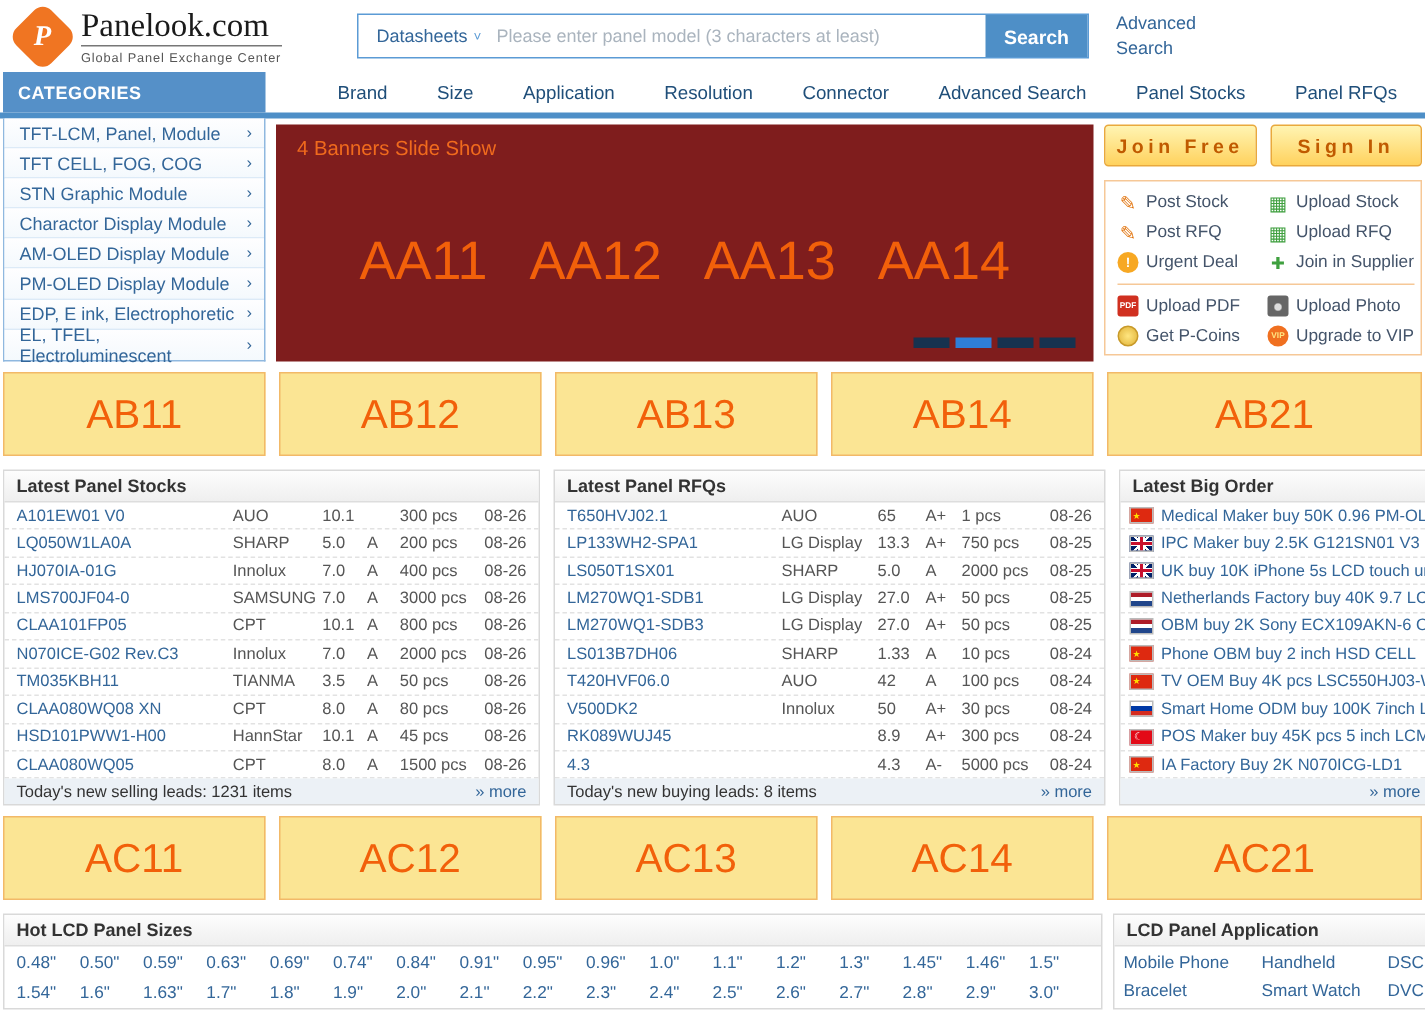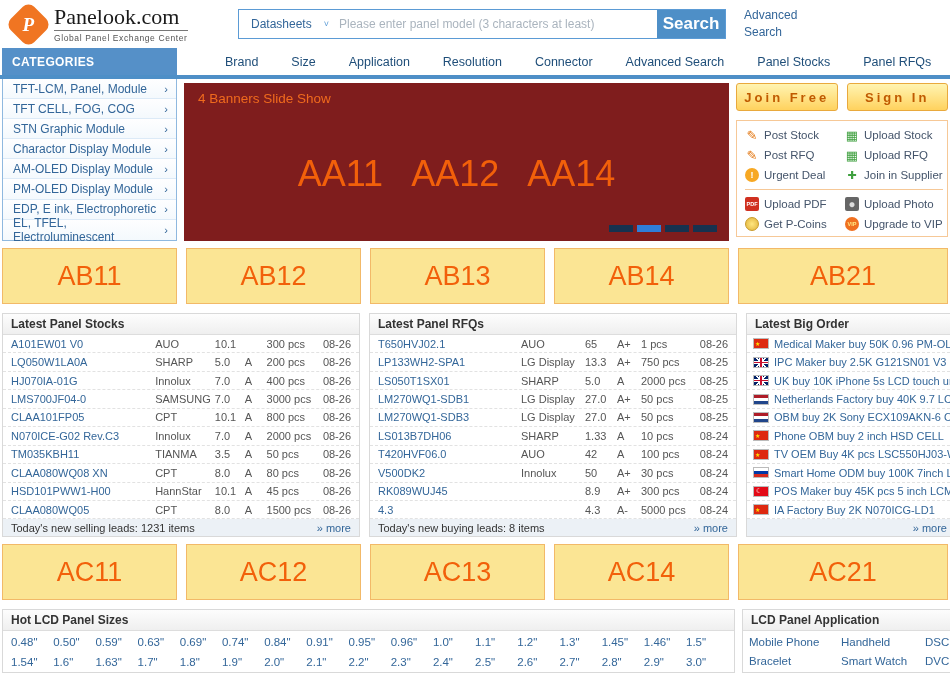--- a/index.html
+++ b/index.html
@@ -12,26 +12,26 @@
   .header { display:flex; align-items:center; height:48px; }
   .logo-block { display:flex; align-items:center; gap:9px; width:236px; padding-left:6px; }
   .logo-diamond { width:33px; height:33px; background:#F07522; border-radius:8px;
     transform:rotate(45deg); display:flex; align-items:center; justify-content:center; margin-left:4px;}
   .logo-diamond span { transform:rotate(-45deg); color:#fff; font-family:"Liberation Serif",serif;
     font-style:italic; font-weight:bold; font-size:19px; }
   .logo-title { font-family:"Liberation Serif",serif; font-size:22px; color:#1a1a1a;
     border-bottom:1px solid #777; line-height:1.05; padding-bottom:1px;}
   .logo-sub { font-size:8.5px; color:#555; letter-spacing:0.6px; margin-top:2px; }
   .search-wrap { display:flex; align-items:stretch; border:1px solid #5B9BD5; height:30px; width:488px; }
-  .search-cat { display:flex; align-items:center; gap:12px; padding:0 10px 0 12px;
+  .search-cat { display:flex; align-items:center; gap:4px; padding:0 10px 0 12px;
     color:#336699; font-size:12px; white-space:nowrap; }
   .search-cat .chev { font-size:9px; color:#5B9BD5; }
   .search-input { flex:1; border:none; outline:none; font-size:12px; color:#666; }
   .search-input::placeholder { color:#AAB4BE; }
-  .search-btn { width:68px; background:#4E8FC7; color:#fff; font-weight:bold; font-size:17px;
+  .search-btn { width:68px; background:#4E8FC7; color:#fff; font-weight:bold; font-size:13px;
     border:none; cursor:pointer; }
   .advanced-link { margin-left:18px; width:62px; color:#336699; font-size:12px; line-height:1.4; }
 
   
   .nav-row { display:flex; height:27px; }
   .categories-header { width:175px; background:#5590C8; color:#fff; font-weight:bold; font-size:12px;
     display:flex; align-items:center; padding-left:10px; letter-spacing:0.4px; }
   .nav-links { flex:1; display:flex; align-items:center; padding-left:48px; gap:33px; }
   .nav-links a { color:#1F4E79; font-size:12.5px; white-space:nowrap; }
   .blue-bar { height:4px; background:#4E8FC7; margin:0 -2px; }
@@ -213,20 +213,21 @@
           <span class="chev">›</span>
         </a>
       </div>
 
     <div class="slideshow">
       <div class="slide-label">4 Banners Slide Show</div>
       <div class="slide-letters">
 
       <span class="aa">AA11</span>
           <span class="aa">AA12</span>
+          <span class="aa">AA13</span>
           <span class="aa">AA14</span>
         </div>
       <div class="slide-indicators">
 
       <span class="dash"></span>
           <span class="dash active"></span>
           <span class="dash"></span>
           <span class="dash"></span>
         </div>
     </div>

